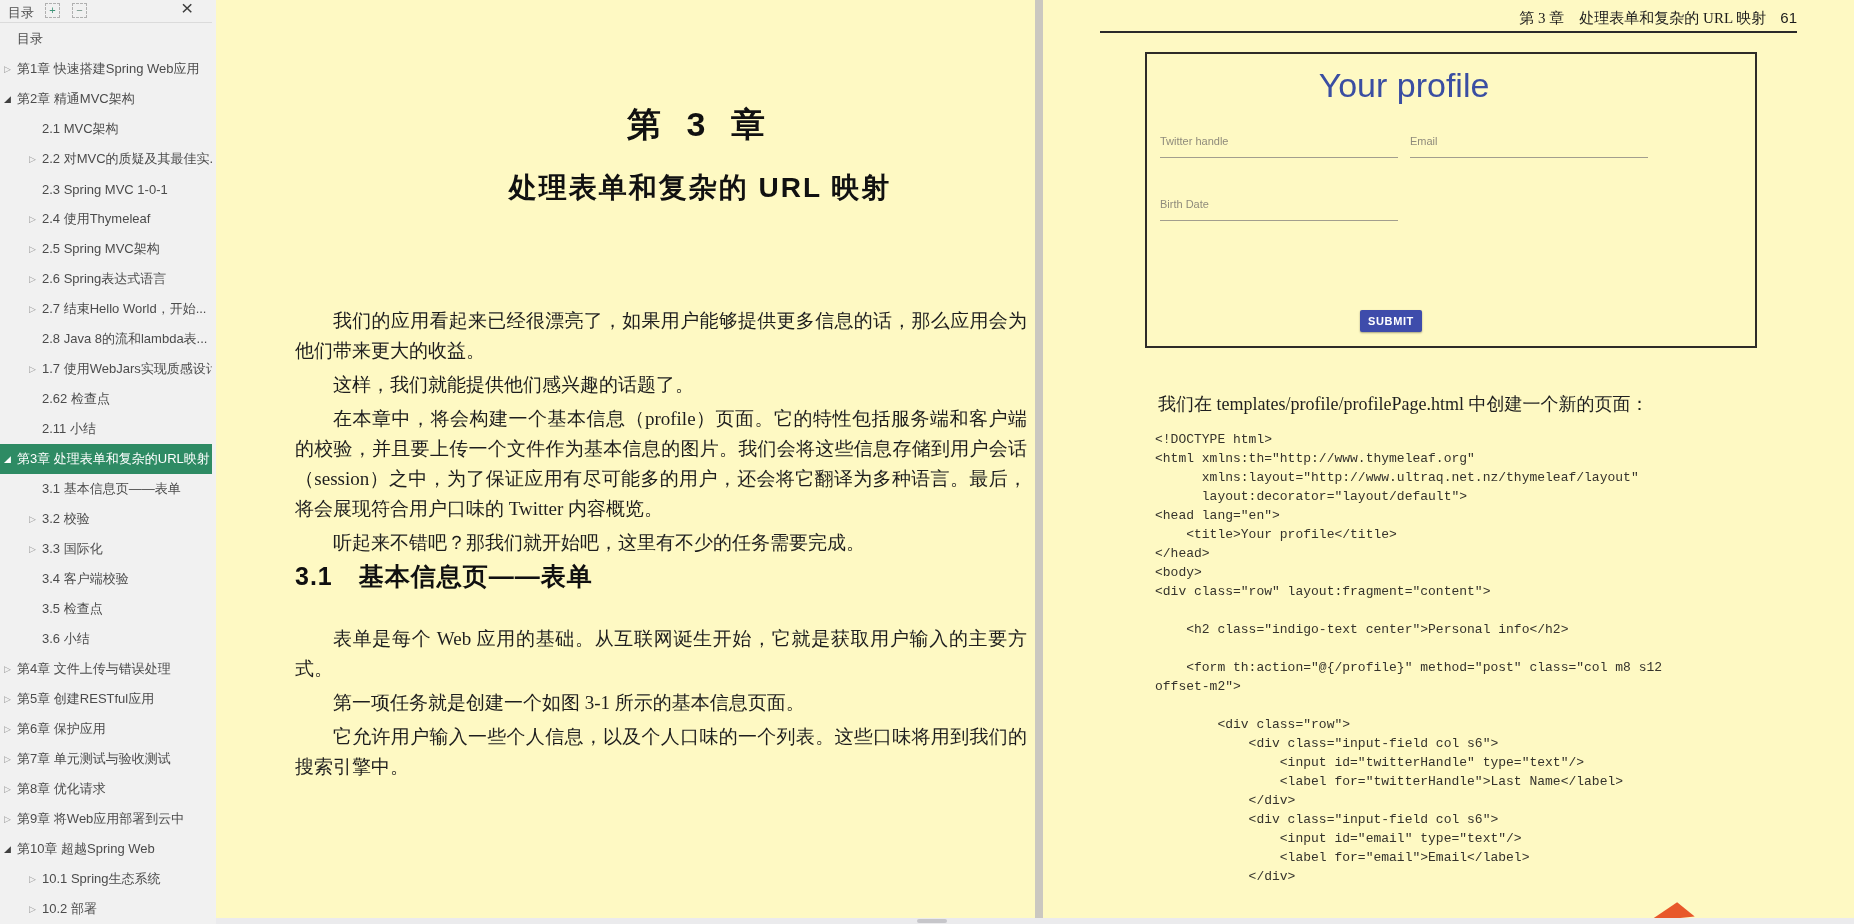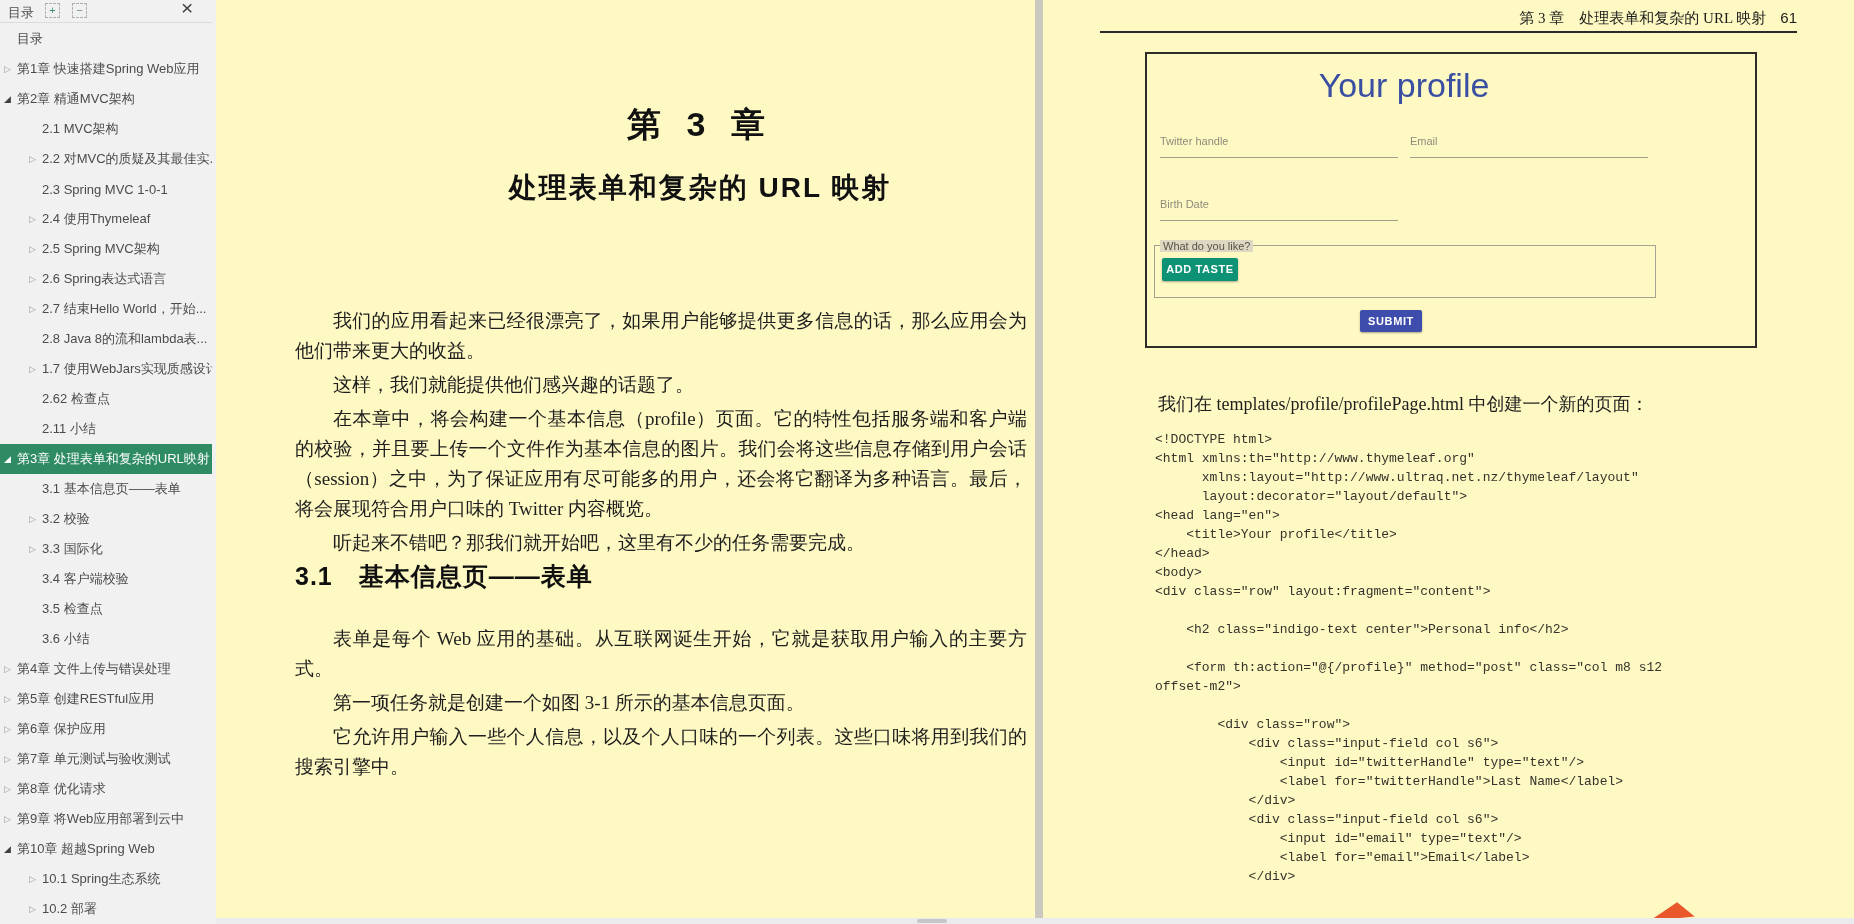--- a/index.html
+++ b/index.html
@@ -240,24 +240,20 @@
 
       <div class="fig-box">
         <div class="fig-form">
           <div class="fig-title">Your profile</div>
           <span class="fig-label" style="left:0; top:81px;">Twitter handle</span>
           <div class="fig-line" style="left:0; top:103px; width:238px;"></div>
           <span class="fig-label" style="left:250px; top:81px;">Email</span>
           <div class="fig-line" style="left:250px; top:103px; width:238px;"></div>
           <span class="fig-label" style="left:0; top:144px;">Birth Date</span>
           <div class="fig-line" style="left:0; top:166px; width:238px;"></div>
-          <div class="fig-fieldset">
-            <span class="fig-legend">What do you like?</span>
-            <div class="fig-btn btn-addtaste">ADD TASTE</div>
-          </div>
           <div class="fig-btn btn-submit">SUBMIT</div>
         </div>
       </div>
 
       <p class="rp-intro">我们在 templates/profile/profilePage.html 中创建一个新的页面：</p>
       <pre class="rp-code">&lt;!DOCTYPE html&gt;
 &lt;html xmlns:th="http://www.thymeleaf.org"
       xmlns:layout="http://www.ultraq.net.nz/thymeleaf/layout"
       layout:decorator="layout/default"&gt;
 &lt;head lang="en"&gt;

